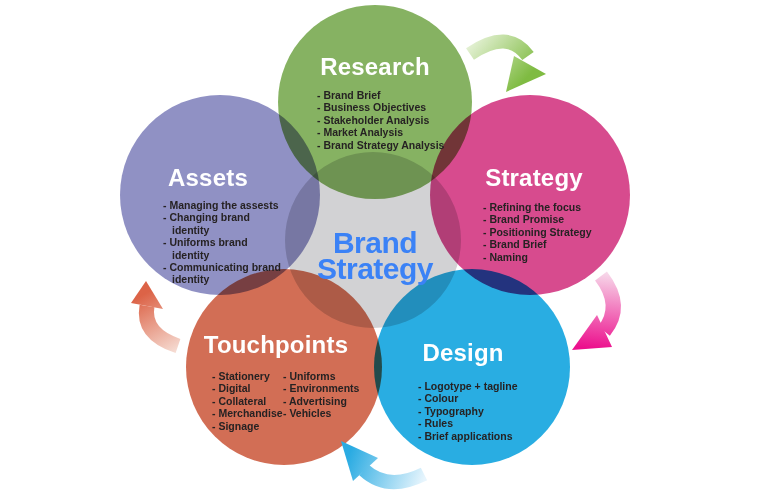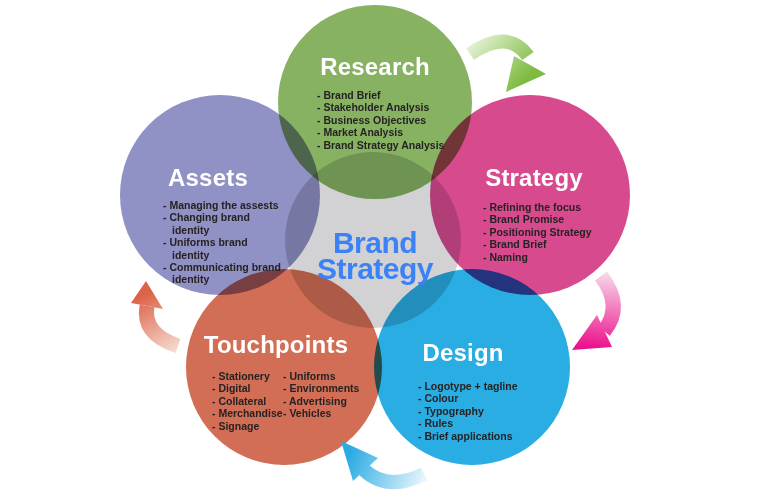--- a/index.html
+++ b/index.html
@@ -84,22 +84,22 @@
       <path d="M 178 346 Q 142 334 147 306" fill="none" stroke="url(#grad-o)" stroke-width="15"></path>
       <polygon points="146,281 163,309 131,303" fill="url(#grad-o)"></polygon>
     </g>
   </svg>
 
   <div class="label-layer">
 
     <div class="circle-title" id="t-research">Research</div>
     <ul class="items" id="i-research">
       <li>Brand Brief</li>
+      <li>Business Objectives</li>
       <li>Stakeholder Analysis</li>
-      <li>Business Objectives</li>
       <li>Market Analysis</li>
       <li>Brand Strategy Analysis</li>
     </ul>
 
     <div class="circle-title" id="t-strategy">Strategy</div>
     <ul class="items" id="i-strategy">
       <li>Refining the focus</li>
       <li>Brand Promise</li>
       <li>Positioning Strategy</li>
       <li>Brand Brief</li>

